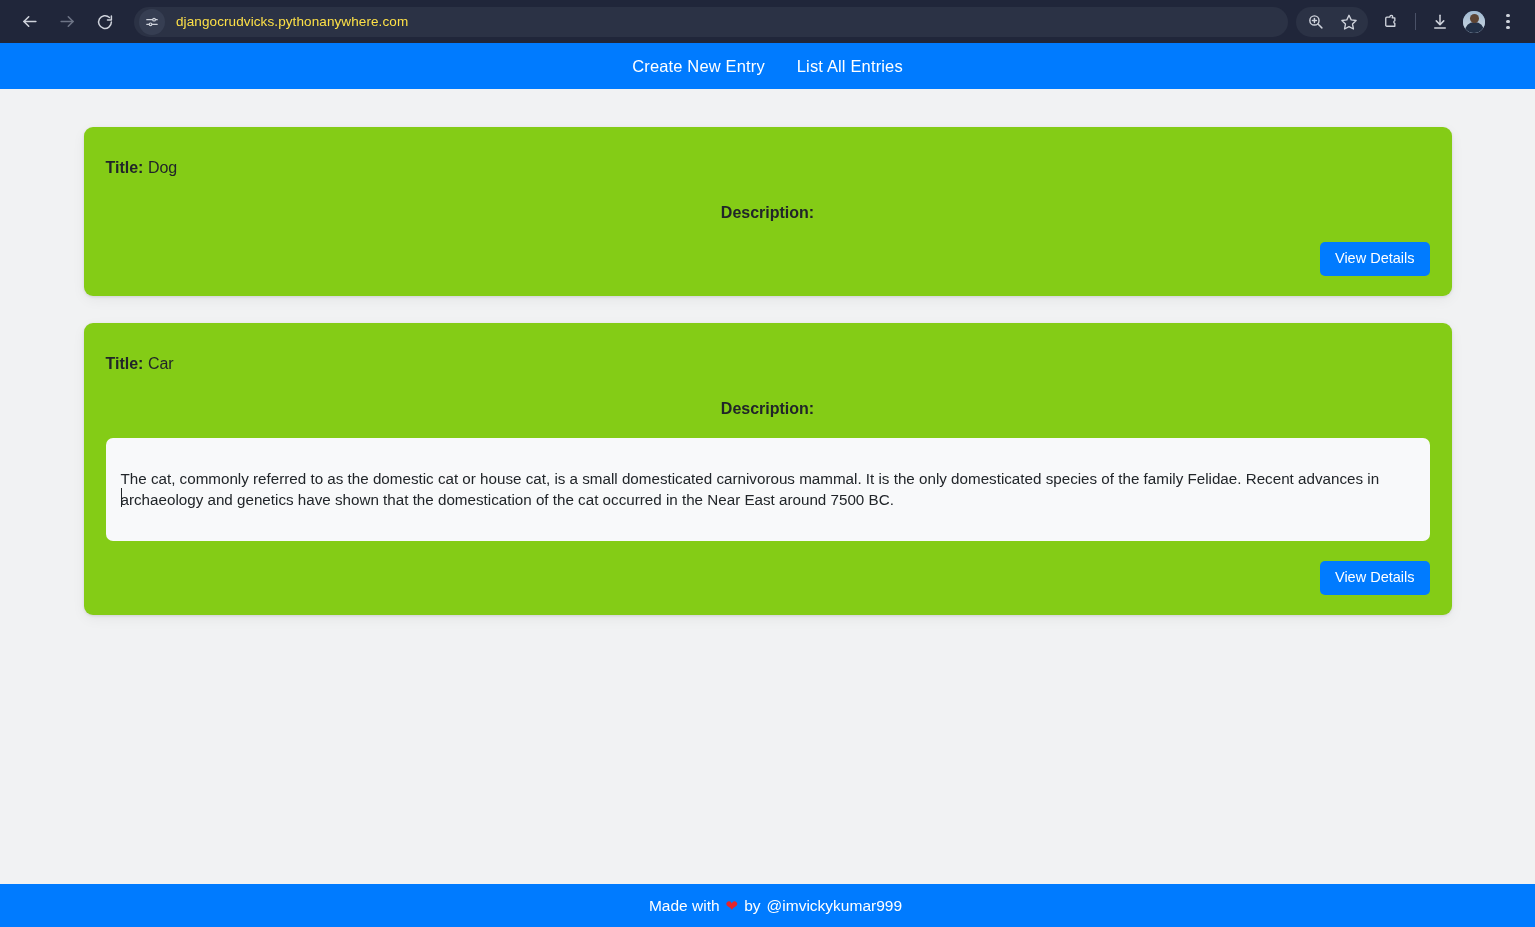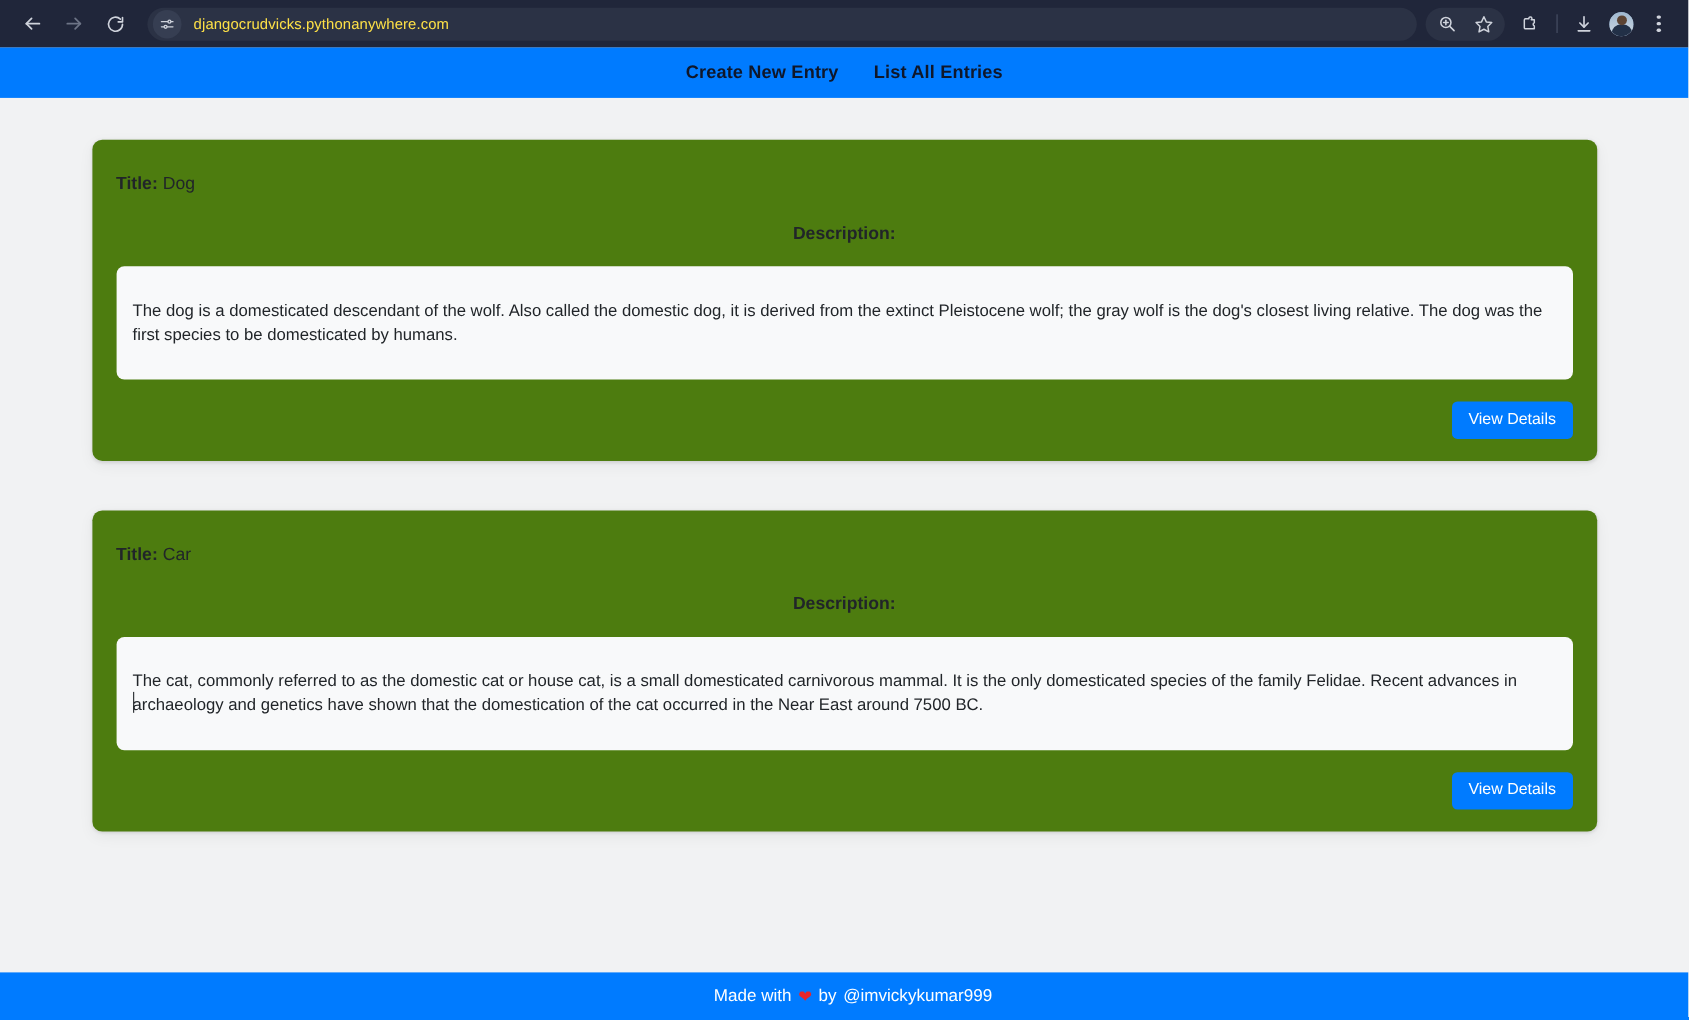--- a/index.html
+++ b/index.html
@@ -98,43 +98,43 @@
   
   .navbar {
     height: 46px;
     background: #007bff;
     display: flex;
     align-items: center;
     justify-content: center;
     gap: 32px;
   }
   .navbar a {
-    color: #0f172a;
+    color: #ffffff;
     font-size: 16.5px;
-    font-weight: bold;
+    font-weight: normal;
     text-decoration: none;
     letter-spacing: 0.15px;
   }
 
   
   .page {
     height: 795px;
     overflow: hidden;
     padding: 38px 0 0 0;
   }
   .container {
     width: 1368px;
     margin: 0 auto;
   }
   .card {
-    background: #4d7c0f;
+    background: #84cc16;
     border-radius: 9px;
     box-shadow: 0 1px 3px rgba(0,0,0,0.10), 0 4px 14px rgba(0,0,0,0.05);
     padding: 22px 22px 20px 22px;
-    margin-bottom: 45px;
+    margin-bottom: 27px;
   }
   .card-title {
     font-size: 16px;
     color: #212529;
     margin: 10px 0 0 0;
     padding-left: 0;
   }
   .card-title .lbl { font-weight: bold; }
   .card-title .val { font-weight: normal; }
   .desc-label {
@@ -292,21 +292,20 @@
 
 <div class="page">
   <div class="container">
 
     <div class="card">
       <p class="card-title">
         <span class="lbl">Title:</span>
         <span class="val">Dog</span>
       </p>
       <p class="desc-label">Description:</p>
-      <div class="desc-box">The dog is a domesticated descendant of the wolf. Also called the domestic dog, it is derived from the extinct Pleistocene wolf; the gray wolf is the dog's closest living relative. The dog was the first species to be domesticated by humans.</div>
       <div class="card-actions">
         <button class="btn-primary">View Details</button>
       </div>
     </div>
 
     <div class="card">
       <p class="card-title">
         <span class="lbl">Title:</span>
         <span class="val">Car</span>
       </p>

